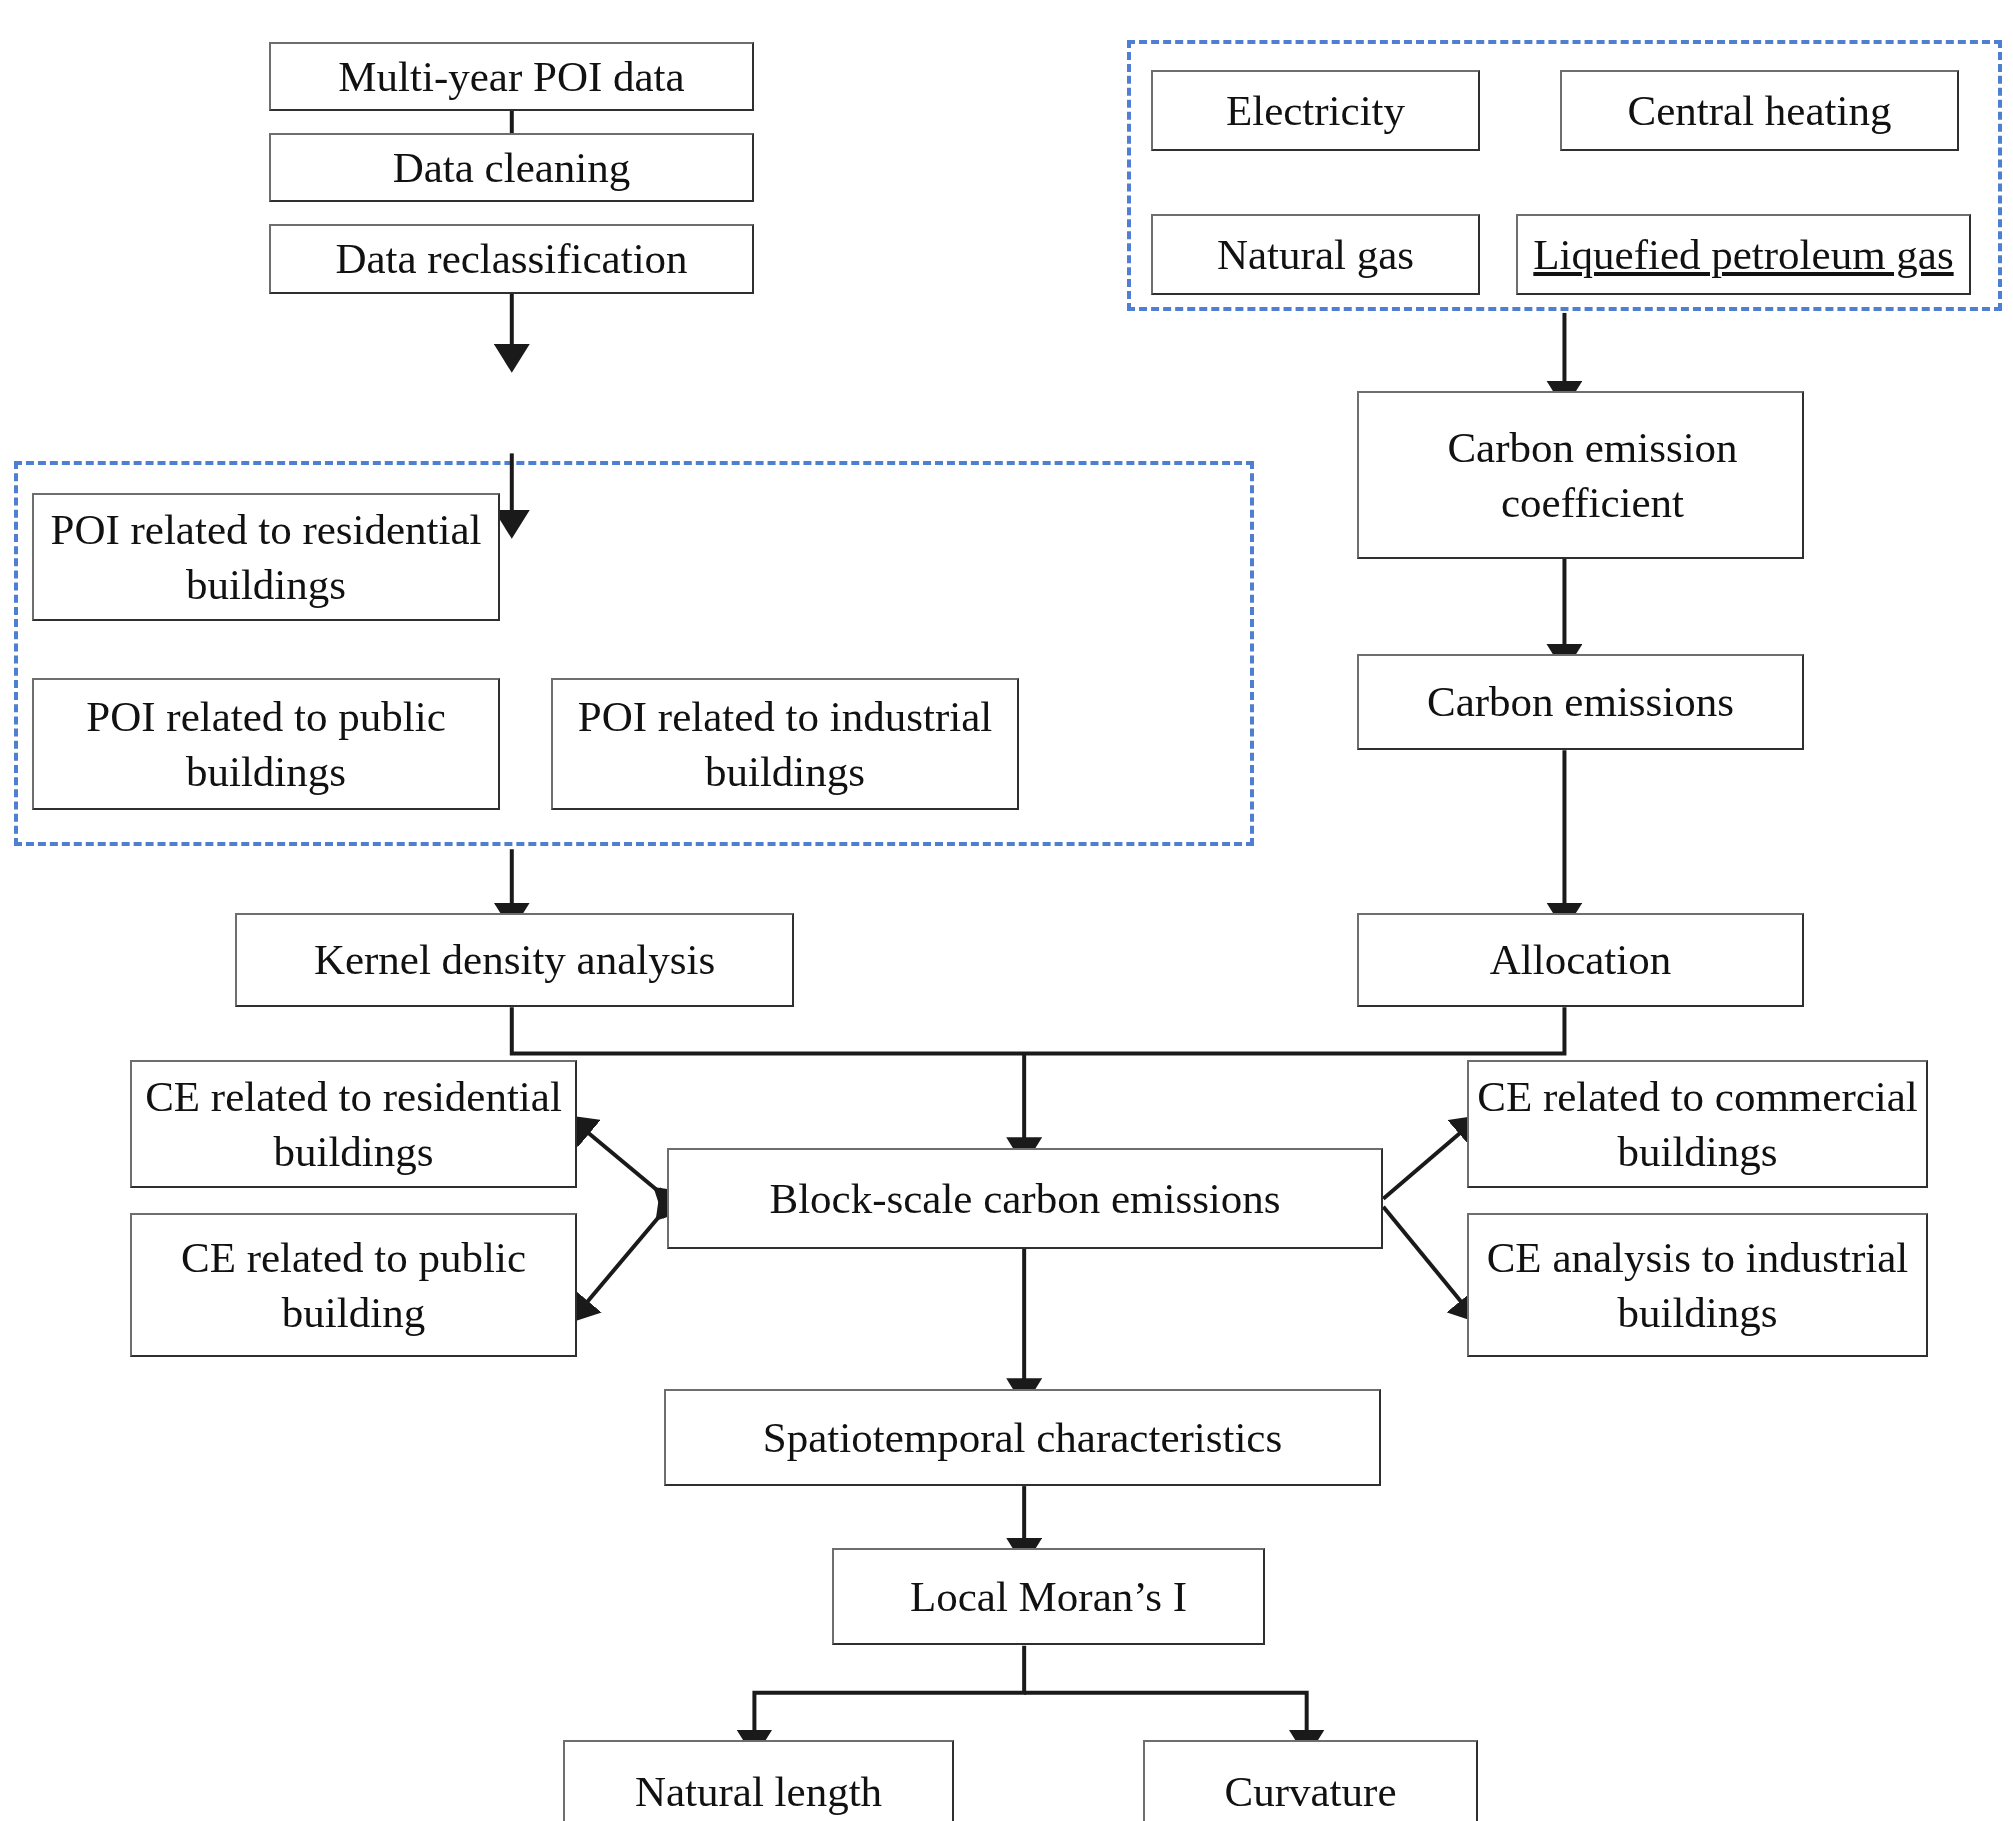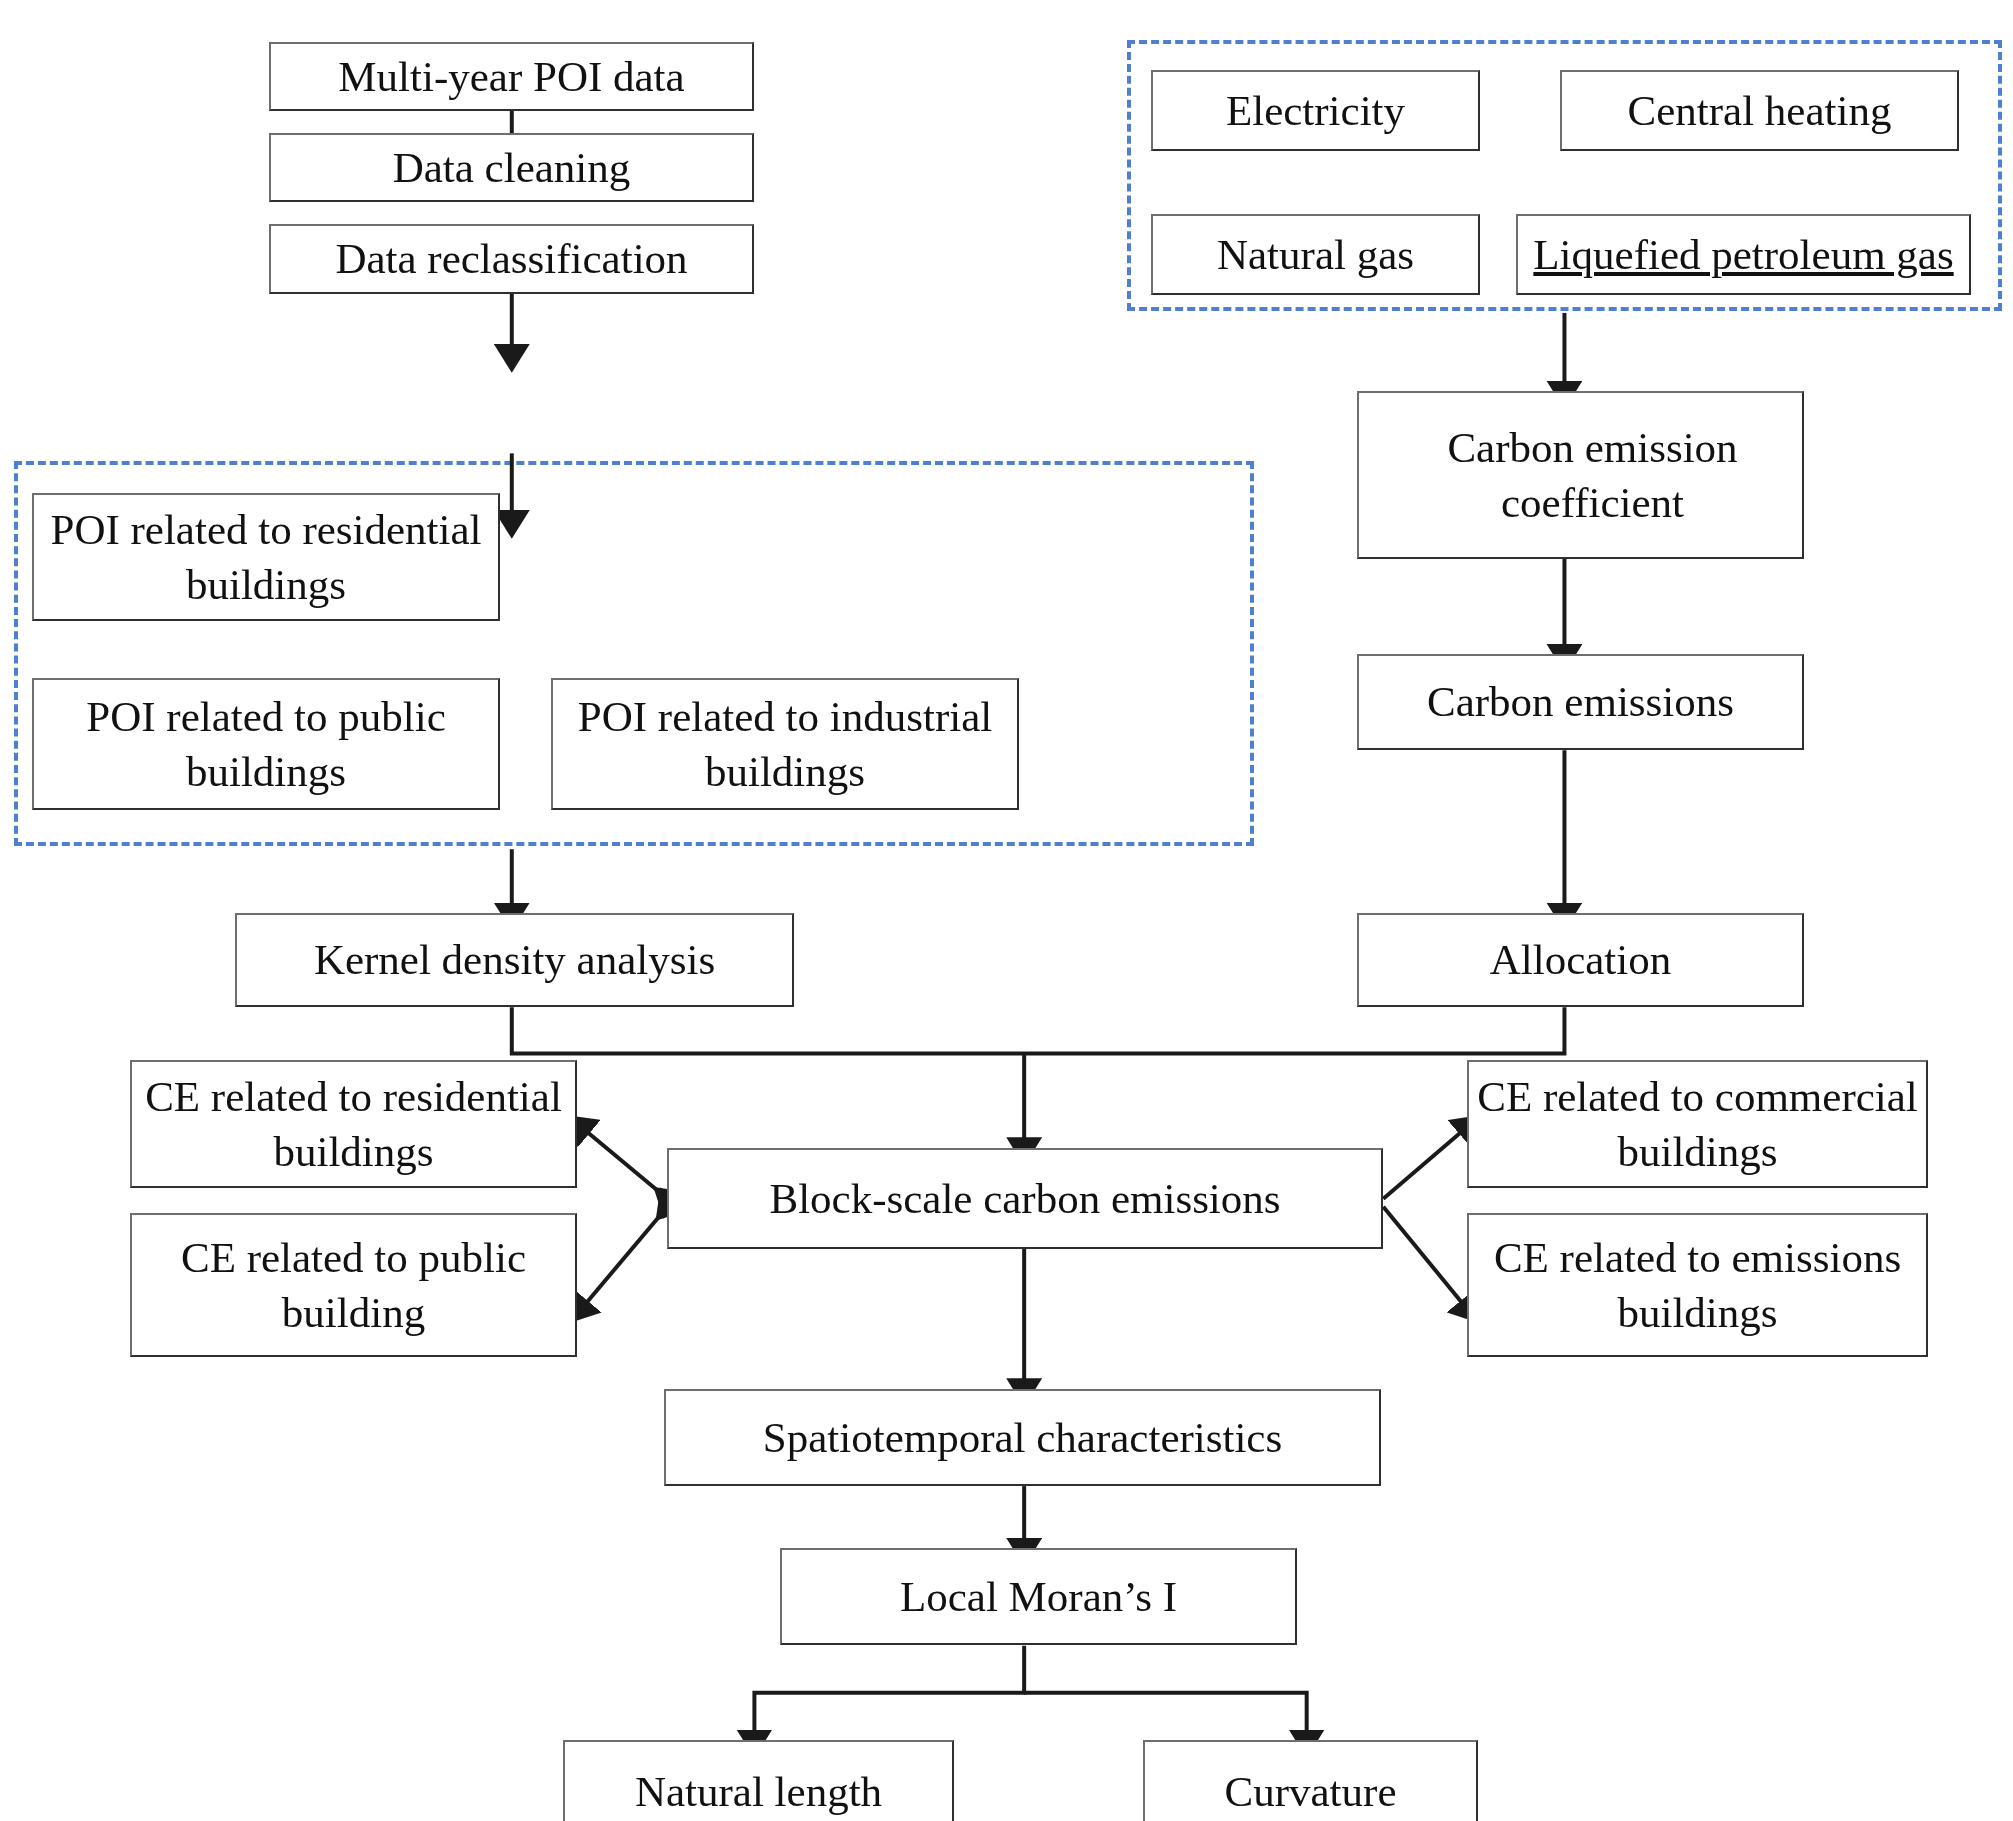--- a/index.html
+++ b/index.html
@@ -154,28 +154,28 @@
 
   <div class="node" style="left:130px;top:1181px;width:447px;height:144px;">
     <span>CE related to public building</span>
   </div>
 
   <div class="node" style="left:1467px;top:1028px;width:461px;height:128px;">
     <span>CE related to commercial buildings</span>
   </div>
 
   <div class="node" style="left:1467px;top:1181px;width:461px;height:144px;">
-    <span>CE related to emissions buildings</span>
+    <span>CE analysis to industrial buildings</span>
   </div>
 
   <div class="node" style="left:664px;top:1357px;width:717px;height:97px;">
     <span>Spatiotemporal characteristics</span>
   </div>
 
-  <div class="node" style="left:780px;top:1516px;width:517px;height:97px;justify-content:flex-end;">
+  <div class="node" style="left:832px;top:1516px;width:433px;height:97px;justify-content:flex-end;">
     <span>Local Moran’s I</span>
   </div>
 
   <div class="node" style="left:563px;top:1708px;width:391px;height:104px;">
     <span>Natural length</span>
   </div>
 
   <div class="node" style="left:1143px;top:1708px;width:335px;height:104px;">
     <span>Curvature</span>
   </div>

